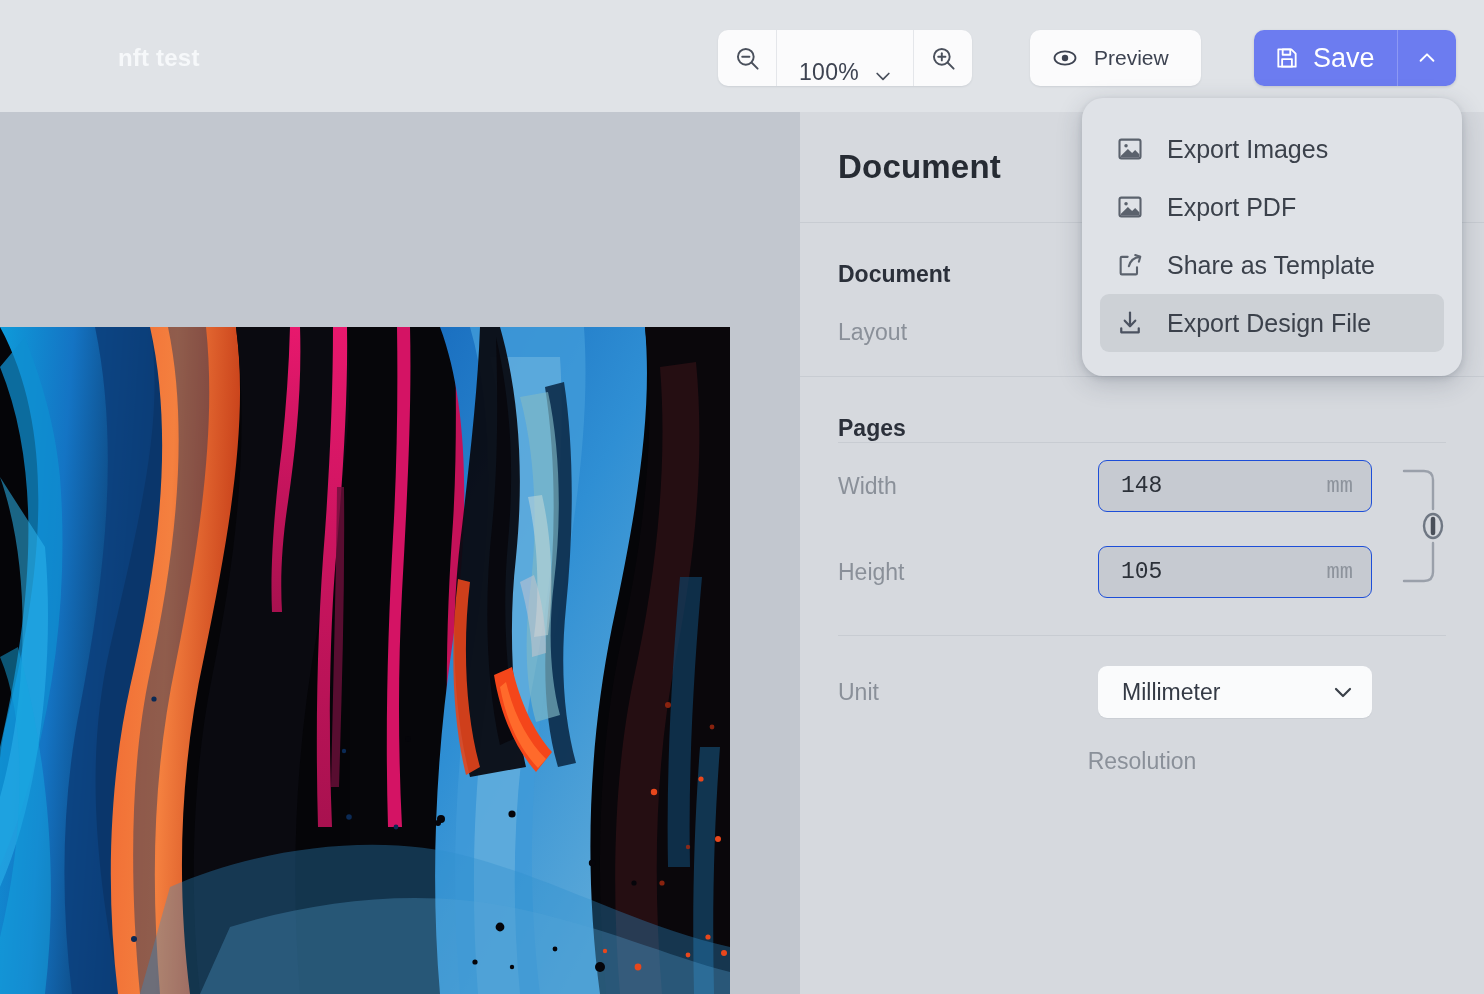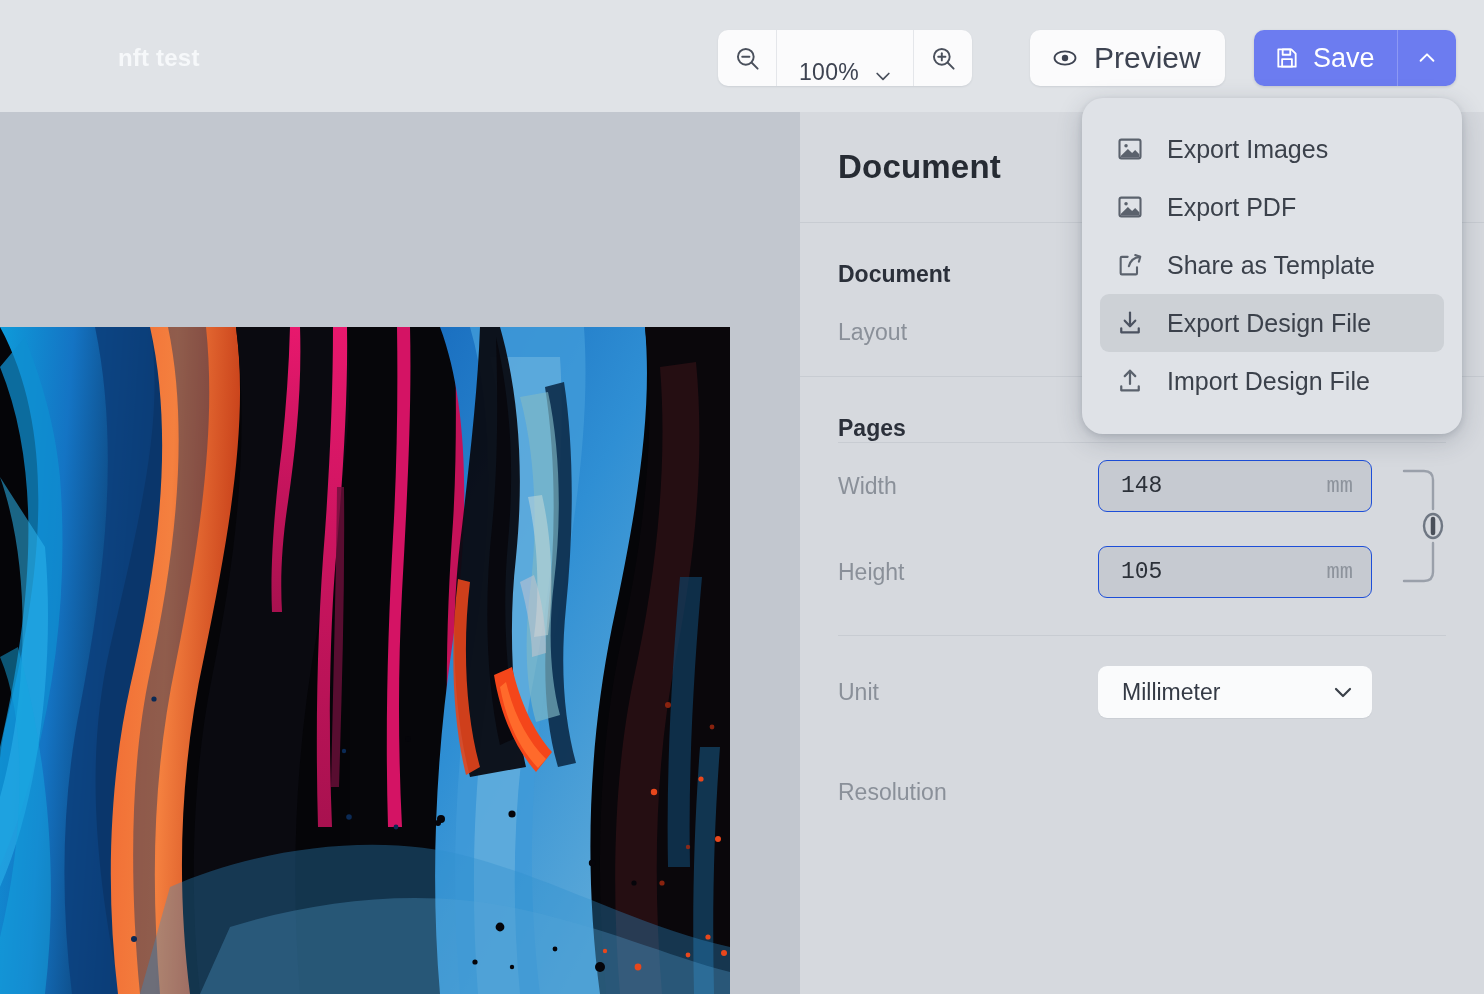--- a/index.html
+++ b/index.html
@@ -42,25 +42,25 @@
   .zoom-value {
     display: flex; align-items: flex-end; justify-content: center; gap: 14px;
     padding: 0 20px 0 22px; cursor: pointer;
     font-size: 23px; color: #3d4351; letter-spacing: .3px;
   }
 
   
   .preview-btn {
     position: absolute; left: 1030px; top: 30px;
     height: 56px; display: flex; align-items: center; gap: 14px;
-    padding: 0 24px 0 20px;
+    padding: 0 32px 0 20px;
     background: #fbfbfc; border-radius: 10px;
     box-shadow: 0 1px 2px rgba(40,50,70,.10);
     cursor: pointer;
-    font-size: 30px; color: #3d4351;
+    font-size: 21px; color: #3d4351;
   }
 
   
   .save-group {
     position: absolute; left: 1254px; top: 30px;
     height: 56px; display: flex; align-items: stretch;
     border-radius: 10px; overflow: hidden;
     box-shadow: 0 1px 3px rgba(40,50,70,.16);
   }
   .save-btn {
@@ -412,21 +412,21 @@
         <div class="select">
           <span>Millimeter</span>
           <span>
             <svg width="24" height="24" viewBox="0 0 24 24" fill="none" stroke="#3a4049" stroke-width="2.2" stroke-linecap="round" stroke-linejoin="round">
               <polyline points="5,9 12,16 19,9"></polyline>
             </svg>
           </span>
         </div>
       </div>
 
-      <div class="row" style="height:88px;">
+      <div class="row" style="height:88px;flex-direction:column;">
         <div class="row-label">Resolution</div>
       </div>
     </div>
   </div>
 
   <div class="menu">
 
     <div class="menu-item">
       <span class="menu-ico">
         <svg width="28" height="28" viewBox="0 0 24 24" fill="none" stroke="#5b626d" stroke-width="1.8" stroke-linejoin="round">
@@ -464,25 +464,15 @@
       <span class="menu-ico">
         <svg width="28" height="28" viewBox="0 0 24 24" fill="none" stroke="#4b5260" stroke-width="1.9" stroke-linecap="round" stroke-linejoin="round">
           <line x1="12" y1="3" x2="12" y2="14.5"></line>
           <polyline points="7.5,10 12,14.8 16.5,10"></polyline>
           <polyline points="4.5,16.5 4.5,20 19.5,20 19.5,16.5"></polyline>
         </svg>
       </span>
       <span>Export Design File</span>
     </div>
 
-    <div class="menu-item">
-      <span class="menu-ico">
-        <svg width="28" height="28" viewBox="0 0 24 24" fill="none" stroke="#5b626d" stroke-width="1.9" stroke-linecap="round" stroke-linejoin="round">
-          <line x1="12" y1="14.5" x2="12" y2="3.2"></line>
-          <polyline points="7.5,7.8 12,3.2 16.5,7.8"></polyline>
-          <polyline points="4.5,16.5 4.5,20 19.5,20 19.5,16.5"></polyline>
-        </svg>
-      </span>
-      <span>Import Design File</span>
-    </div>
   </div>
 
 </div>
 
 </body></html>

